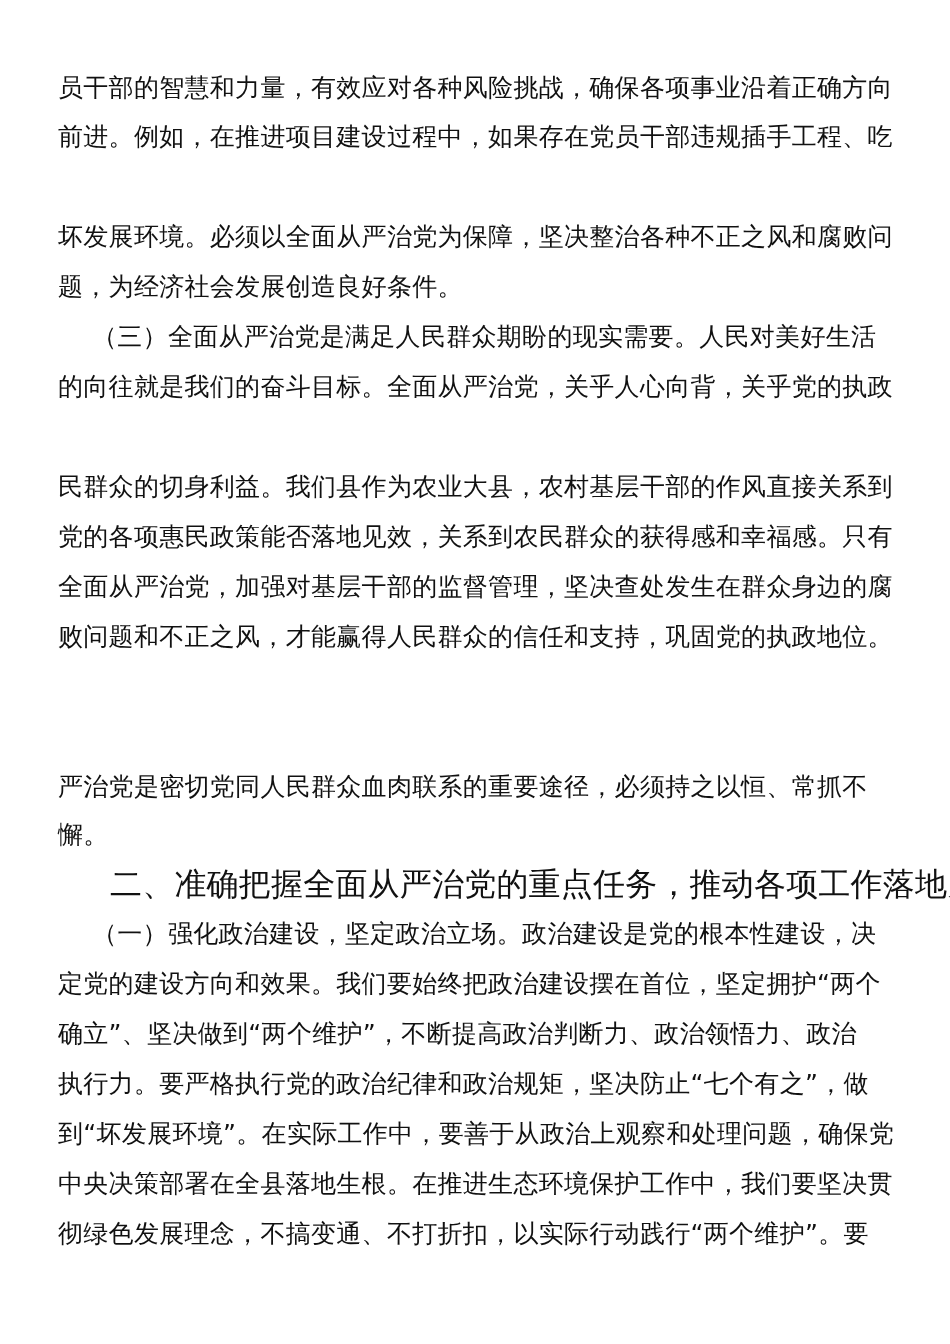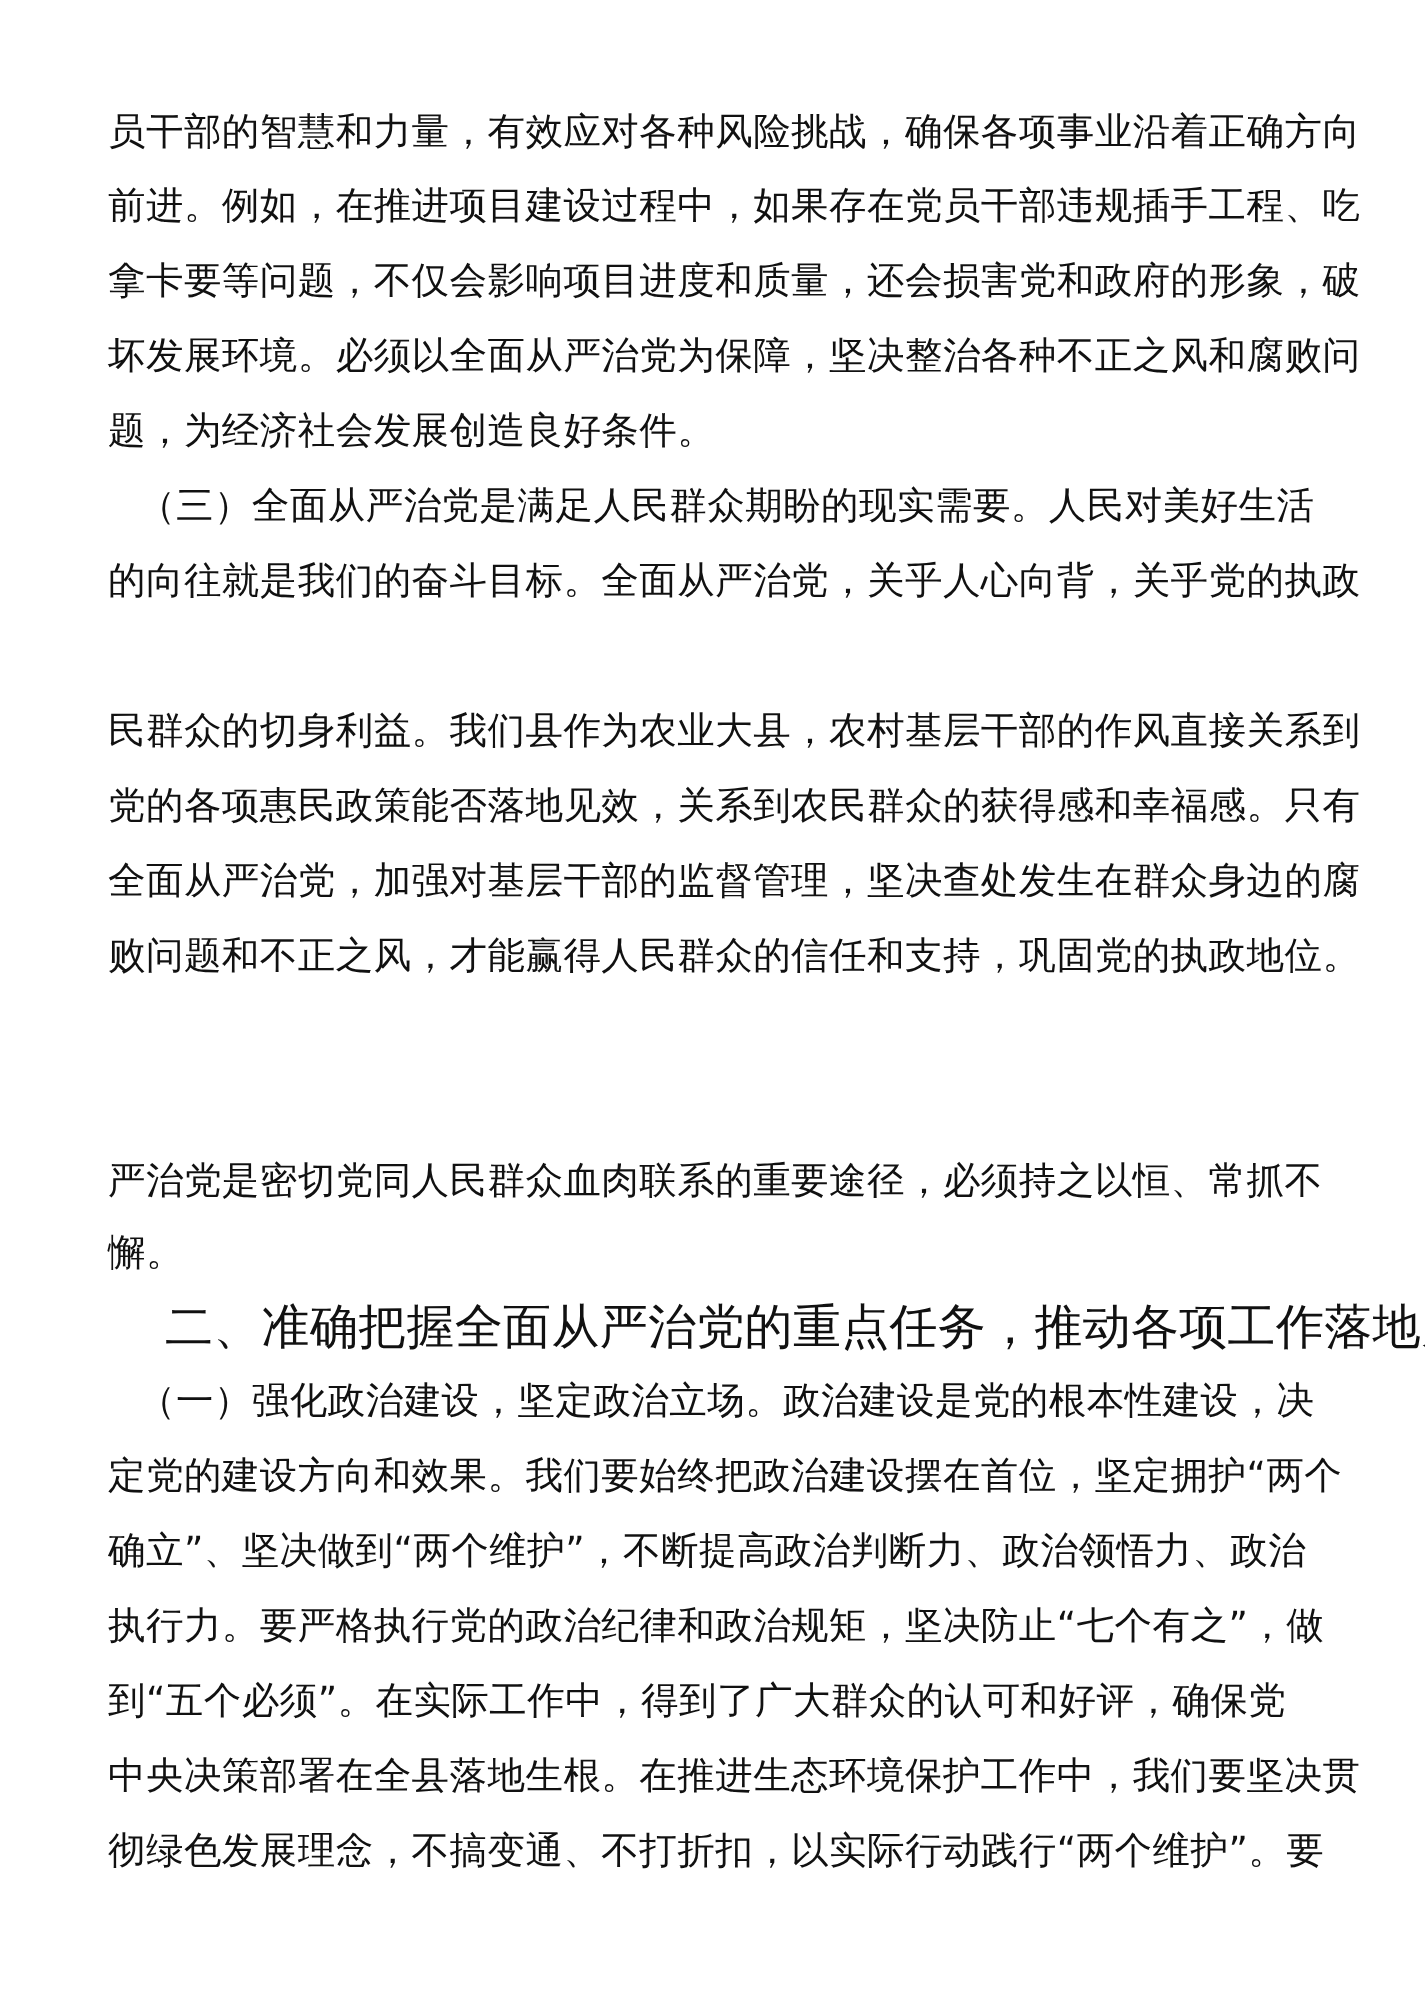--- a/index.html
+++ b/index.html
@@ -1,44 +1,43 @@
 <!DOCTYPE html>
 <html><head>
 <meta charset="utf-8">
 <style>
   html, body { margin: 0; padding: 0; background: #ffffff; }
   body { width: 950px; height: 1344px; position: relative; overflow: hidden;
          font-family: "DejaVu Sans", "Liberation Sans", sans-serif; color: #111111; }
   .page { position: absolute; left: 0; top: 0; width: 950px; height: 1344px; background: #ffffff; }
-  .line { position: absolute; left: 72px; width: 840px; height: 34px; line-height: 34px;
+  .line { position: absolute; left: 58px; width: 840px; height: 34px; line-height: 34px;
           font-size: 25px; white-space: nowrap; letter-spacing: 0.3px; }
   .indent { left: 92px; width: 792px; }
   .heading { left: 110px; font-size: 32px; letter-spacing: 0.2px; }
 </style>
 </head>
 <body>
 
 <div class="page">
   <div class="line" style="top:71px">员干部的智慧和力量，有效应对各种风险挑战，确保各项事业沿着正确方向</div>
   <div class="line" style="top:120px">前进。例如，在推进项目建设过程中，如果存在党员干部违规插手工程、吃</div>
-  <div class="line" style="top:170px">拿卡要等问题，不仅会影响项目进度和质量，还会损害党和政府的形象，破</div>
   <div class="line" style="top:220px">坏发展环境。必须以全面从严治党为保障，坚决整治各种不正之风和腐败问</div>
   <div class="line" style="top:270px">题，为经济社会发展创造良好条件。</div>
 
   <div class="line indent" style="top:320px">（三）全面从严治党是满足人民群众期盼的现实需要。人民对美好生活</div>
   <div class="line" style="top:370px">的向往就是我们的奋斗目标。全面从严治党，关乎人心向背，关乎党的执政</div>
   <div class="line" style="top:470px">民群众的切身利益。我们县作为农业大县，农村基层干部的作风直接关系到</div>
   <div class="line" style="top:520px">党的各项惠民政策能否落地见效，关系到农民群众的获得感和幸福感。只有</div>
   <div class="line" style="top:570px">全面从严治党，加强对基层干部的监督管理，坚决查处发生在群众身边的腐</div>
   <div class="line" style="top:620px">败问题和不正之风，才能赢得人民群众的信任和支持，巩固党的执政地位。</div>
   <div class="line" style="top:770px">严治党是密切党同人民群众血肉联系的重要途径，必须持之以恒、常抓不</div>
   <div class="line" style="top:818px">懈。</div>
 
   <div class="line heading" style="top:867px">二、准确把握全面从严治党的重点任务，推动各项工作落地见效</div>
 
   <div class="line indent" style="top:917px">（一）强化政治建设，坚定政治立场。政治建设是党的根本性建设，决</div>
   <div class="line" style="top:967px">定党的建设方向和效果。我们要始终把政治建设摆在首位，坚定拥护“两个</div>
   <div class="line" style="top:1017px">确立”、坚决做到“两个维护”，不断提高政治判断力、政治领悟力、政治</div>
   <div class="line" style="top:1067px">执行力。要严格执行党的政治纪律和政治规矩，坚决防止“七个有之”，做</div>
-  <div class="line" style="top:1117px">到“五个必须”。在实际工作中，得到了广大群众的认可和好评，确保党</div>
+  <div class="line" style="top:1117px">到“坏发展环境”。在实际工作中，要善于从政治上观察和处理问题，确保党</div>
   <div class="line" style="top:1167px">中央决策部署在全县落地生根。在推进生态环境保护工作中，我们要坚决贯</div>
   <div class="line" style="top:1217px">彻绿色发展理念，不搞变通、不打折扣，以实际行动践行“两个维护”。要</div>
 </div>
 
 </body></html>

